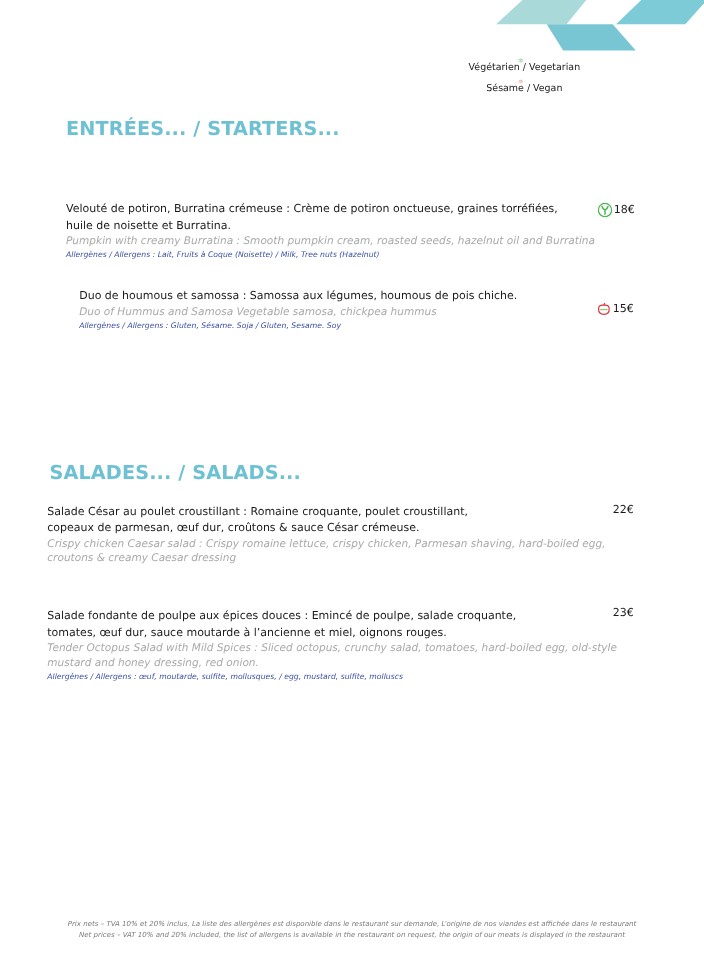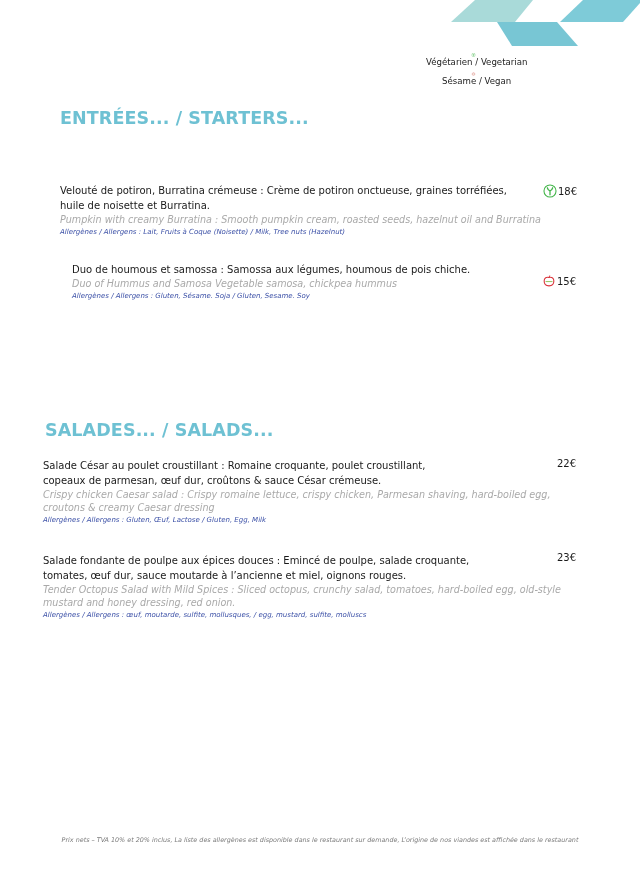--- a/index.html
+++ b/index.html
@@ -146,30 +146,30 @@
     <path d="M6.5 3.2 L7.2 1.4" stroke="#d9323a" stroke-width="0.9"></path>
   </svg>
   <span>15€</span>
 </div>
 
 <h2 class="section-title" style="left:45px; top:408px;margin-top:12px;">SALADES... / SALADS...</h2>
 
 <div class="item" style="left:43px; top:458px;">
   <div class="item-fr" style="width:420px;">Salade César au poulet croustillant : Romaine croquante, poulet croustillant, copeaux de parmesan, œuf dur, croûtons &amp; sauce César crémeuse.</div>
   <div class="item-en">Crispy chicken Caesar salad : Crispy romaine lettuce, crispy chicken, Parmesan shaving, hard-boiled egg, croutons &amp; creamy Caesar dressing</div>
-  <div class="item-allergens">Allergènes / Allergens : Gluten, Œuf, Lactose / Gluten, Egg, Milk</div>
 </div>
 <div class="price" style="left:557px; top:458px;">
   <span>22€</span>
 </div>
 
 <div class="item" style="left:43px; top:553px;">
   <div class="item-fr">Salade fondante de poulpe aux épices douces : Emincé de poulpe, salade croquante, tomates, œuf dur, sauce moutarde à l’ancienne et miel, oignons rouges.</div>
   <div class="item-en">Tender Octopus Salad with Mild Spices : Sliced octopus, crunchy salad, tomatoes, hard-boiled egg, old-style mustard and honey dressing, red onion.</div>
   <div class="item-allergens">Allergènes / Allergens : œuf, moutarde, sulfite, mollusques, / egg, mustard, sulfite, molluscs</div>
 </div>
 <div class="price" style="left:557px; top:552px;">
   <span>23€</span>
 </div>
 
 <div class="footer">
   <div>Prix nets – TVA 10% et 20% inclus, La liste des allergènes est disponible dans le restaurant sur demande, L’origine de nos viandes est affichée dans le restaurant</div>
+  <div>Net prices – VAT 10% and 20% included, the list of allergens is available in the restaurant on request, the origin of our meats is displayed in the restaurant</div>
 </div>
 
 </body></html>

